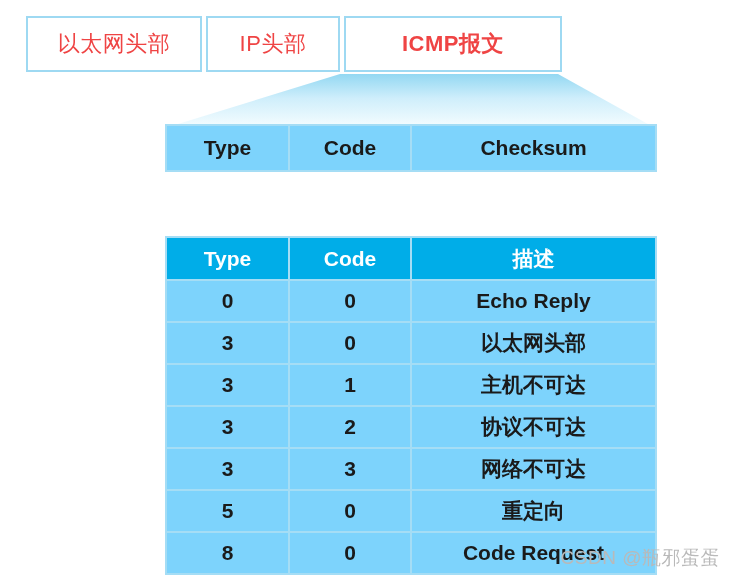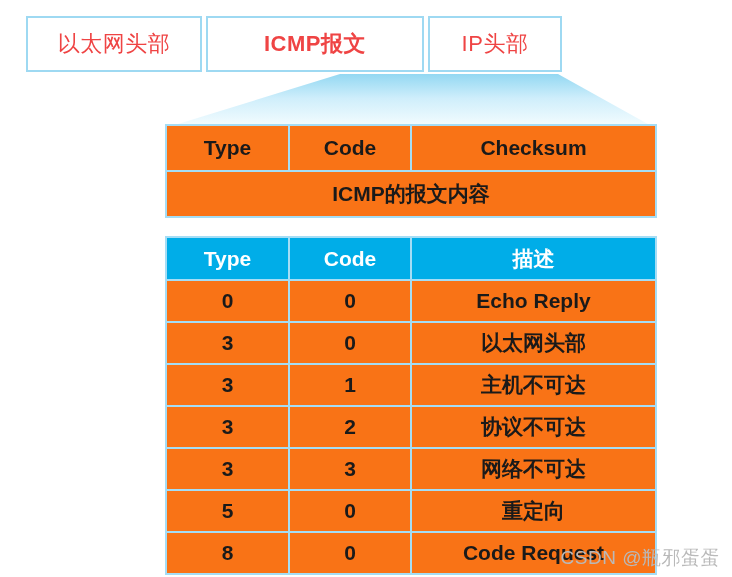--- a/index.html
+++ b/index.html
@@ -52,21 +52,21 @@
     width: 732px;
     height: 62px;
     pointer-events: none;
   }
 
   
   .diagram-table {
     position: absolute;
     border-collapse: collapse;
     table-layout: fixed;
-    background: #f97316;
+    background: #7dd3fc;
   }
   .diagram-table td,
   .diagram-table th {
     border: 2px solid #a5ddf5;
     text-align: center;
     vertical-align: middle;
     font-weight: bold;
     color: #1a1a1a;
     padding: 0;
   }
@@ -114,22 +114,22 @@
     color: #b9b9b9;
     letter-spacing: 0.5px;
     white-space: nowrap;
   }
 </style>
 </head>
 <body>
 
 <div id="frame-bar">
   <div class="frame-cell w-eth-head">以太网头部</div>
+  <div class="frame-cell w-ip-head">IP头部</div>
   <div class="frame-cell w-icmp">ICMP报文</div>
-  <div class="frame-cell w-ip-head">IP头部</div>
 </div>
 
 <svg id="funnel" viewBox="0 0 732 62" preserveAspectRatio="none">
   <defs>
     <linearGradient id="funnelGrad" x1="0" y1="0" x2="0" y2="1">
       <stop offset="0%" stop-color="#93d8f2"></stop>
       <stop offset="45%" stop-color="#cfeefb"></stop>
       <stop offset="100%" stop-color="#f6fdff"></stop>
     </linearGradient>
   </defs>
@@ -141,23 +141,20 @@
     <col class="col-type">
       <col class="col-code">
       <col class="col-rest">
   </colgroup>
   <tbody>
     <tr>
       <td class="fmt-bold">Type</td>
       <td class="fmt-bold">Code</td>
       <td>Checksum</td>
     </tr>
-    <tr>
-      <td colspan="3">ICMP的报文内容</td>
-    </tr>
   </tbody>
 </table>
 
 <table id="icmp-types-table" class="diagram-table">
   <colgroup>
     <col class="col-type">
       <col class="col-code">
       <col class="col-rest">
   </colgroup>
   <thead>

